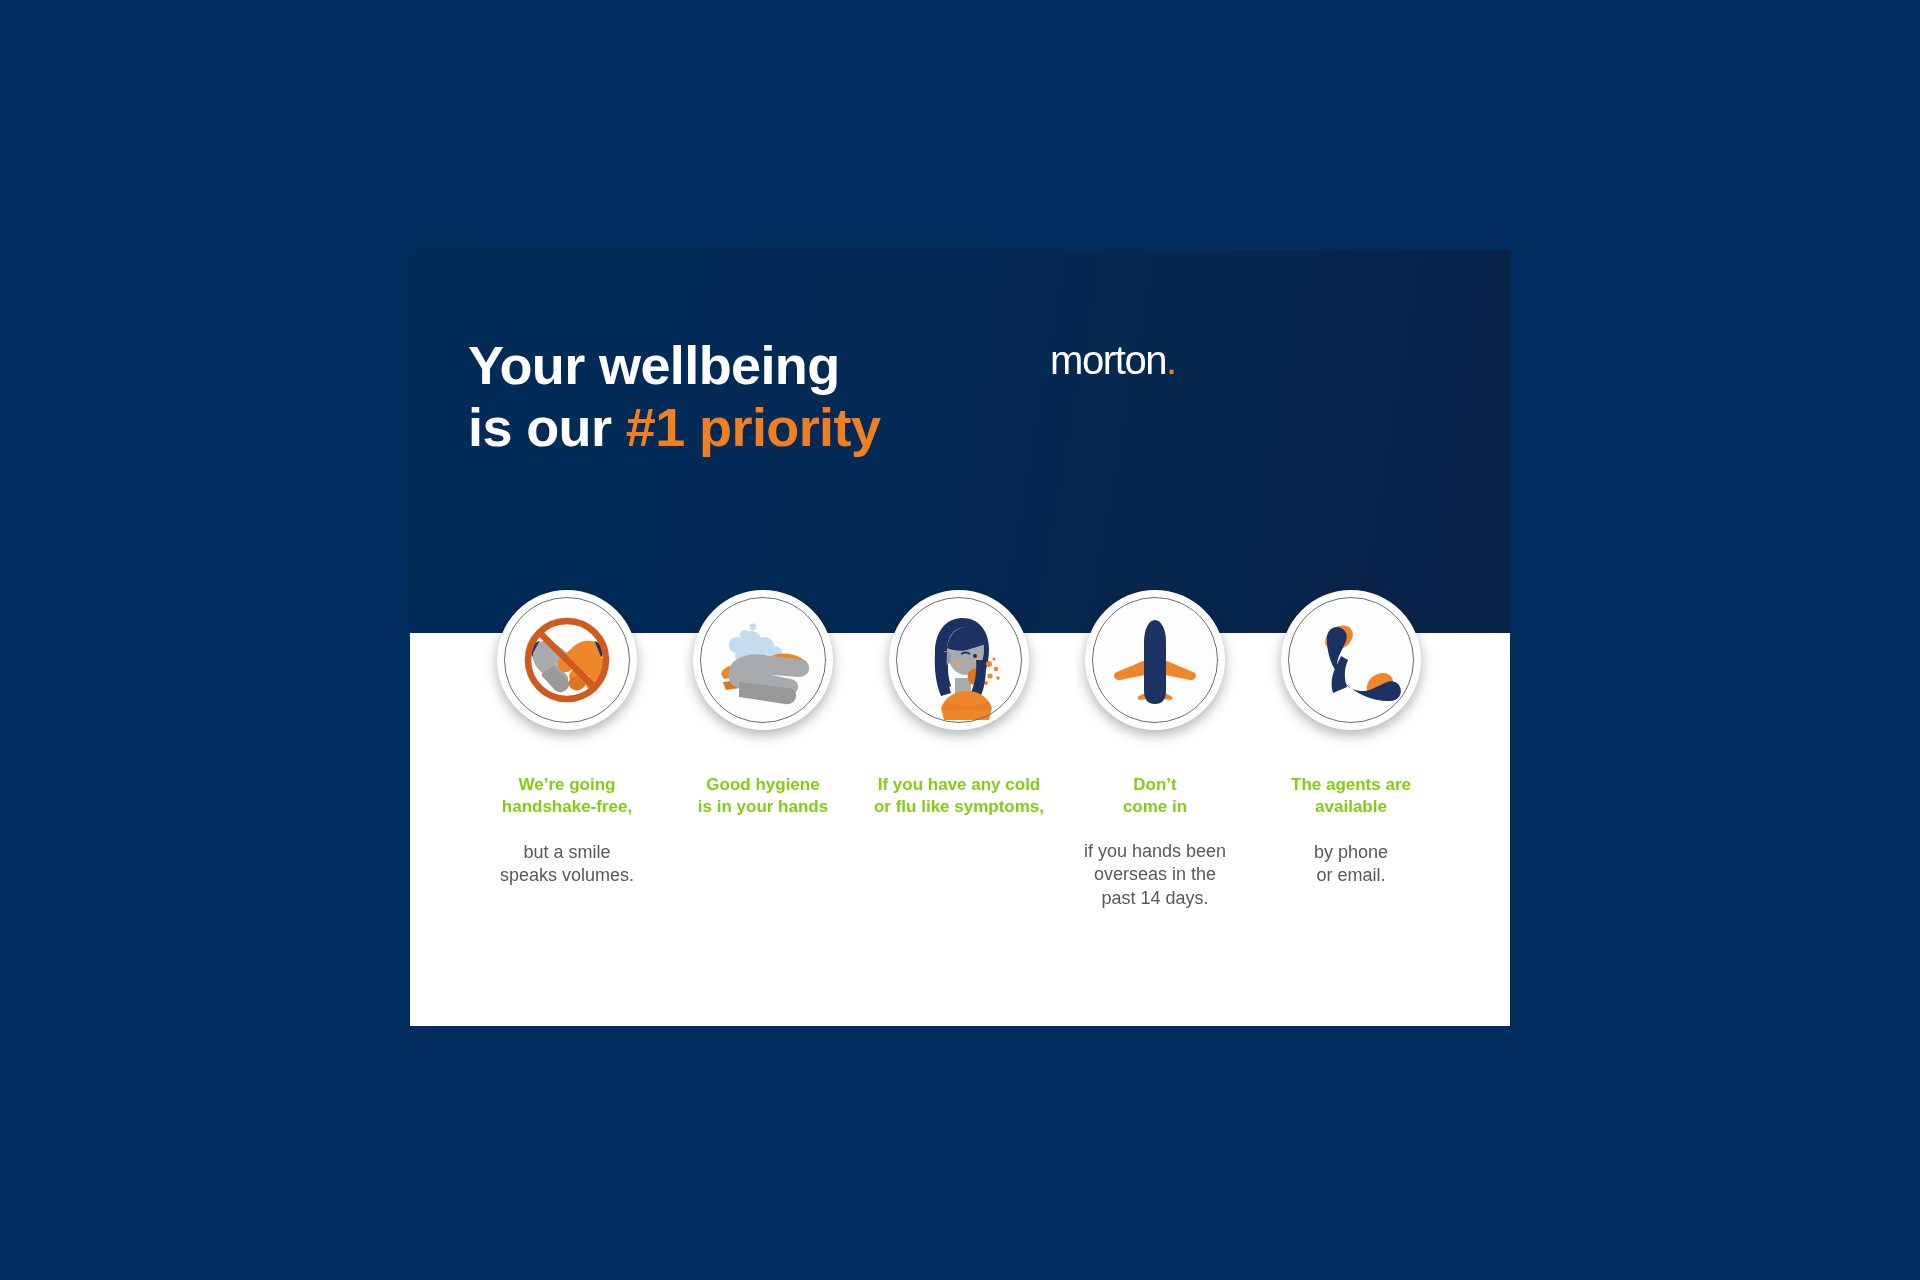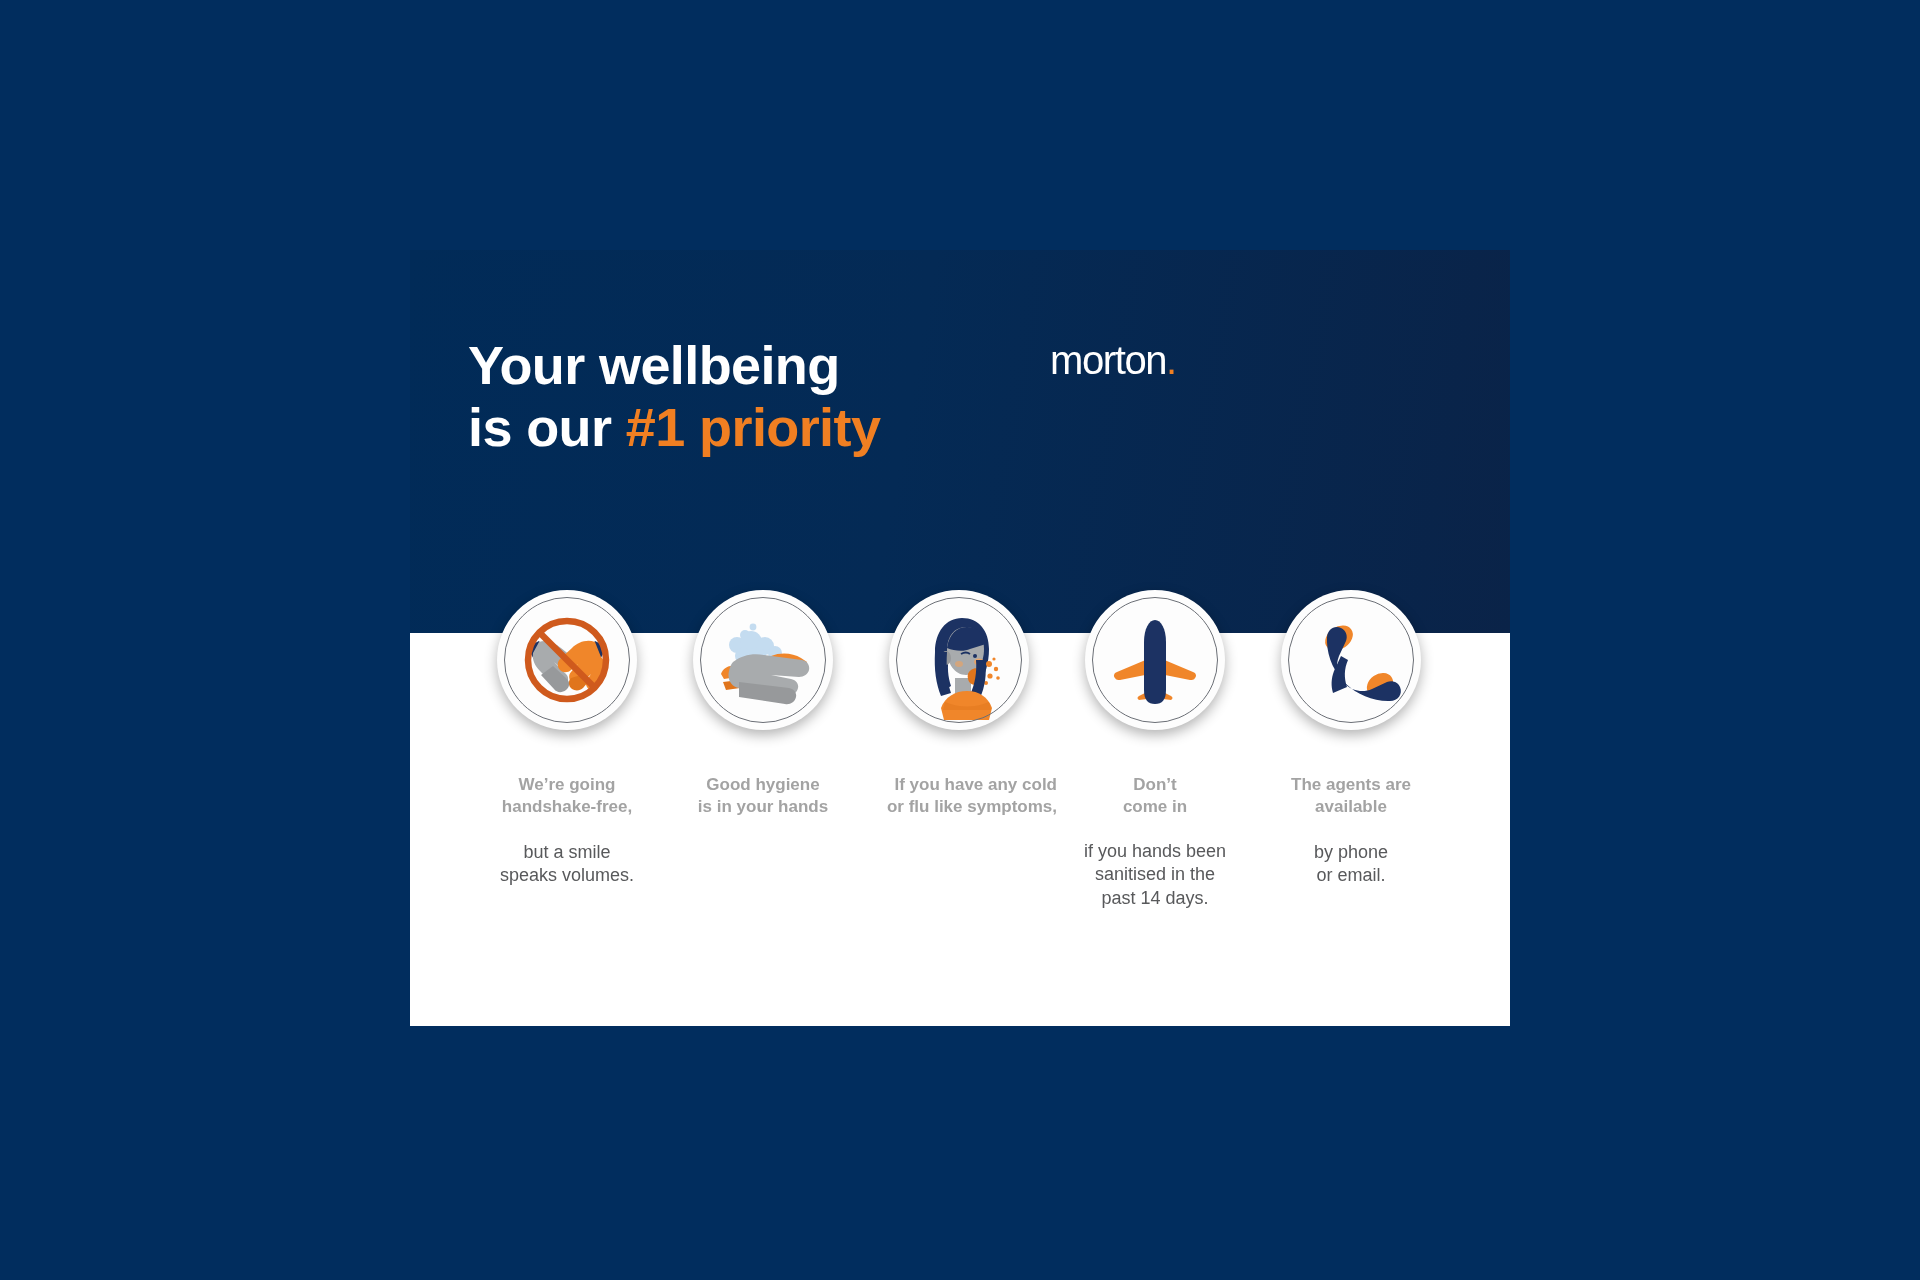--- a/index.html
+++ b/index.html
@@ -45,40 +45,40 @@
   
   .cols {
     position:absolute; left:0; top:0; width:1100px; height:776px;
   }
   .col {
     position:absolute; top:340px; width:196px;
     text-align:center;
   }
   .col:nth-child(1){ left:59px; }
   .col:nth-child(2){ left:255px; }
-  .col:nth-child(3){ left:451px;text-align:right; }
+  .col:nth-child(3){ left:451px; }
   .col:nth-child(4){ left:647px; }
   .col:nth-child(5){ left:843px; }
 
   .badge {
     position:relative; width:140px; height:140px; margin:0 auto;
     border-radius:50%;
     background:#fdfdfd;
     box-shadow:0 5px 13px rgba(0,0,0,.30), 0 1px 0 rgba(255,255,255,.6);
   }
   .badge::after{
     content:""; position:absolute; inset:7px;
     border-radius:50%; border:1.3px solid #6b6f76;
   }
   .badge svg { position:absolute; inset:0; width:140px; height:140px; }
 
   .heading {
     margin-top:44px;
     font-size:17px; font-weight:bold; line-height:1.28;
-    color:#a3a3a3;
+    color:#84cc16;
   }
   .bodytext {
     margin-top:22px;
     font-size:18px; line-height:1.33; color:#58595b;
     font-weight:400;
   }
   .col:nth-child(1) .bodytext,
   .col:nth-child(5) .bodytext { margin-top:23px; }
 </style>
 </head>
@@ -215,21 +215,21 @@
 
             <path d="M70 30 c6 0 11 9 11 22 l0 48 c0 10 -4 14 -11 14 -7 0 -11 -4 -11 -14 l0 -48 c0 -13 5 -22 11 -22z" fill="#1c3263"></path>
           </svg>
         </div>
         <div class="heading">
           <div>Don’t</div>
           <div>come in</div>
         </div>
         <div class="bodytext">
           <div>if you hands been</div>
-          <div>sanitised in the</div>
+          <div>overseas in the</div>
           <div>past 14 days.</div>
         </div>
       </div>
 
       <div class="col">
         <div class="badge">
           <svg viewBox="0 0 140 140">
 
             <ellipse cx="58" cy="48" rx="15" ry="11" transform="rotate(-35 58 48)" fill="#f0862a"></ellipse>
             <ellipse cx="99" cy="95" rx="14" ry="11" transform="rotate(-35 99 95)" fill="#f0862a"></ellipse>

